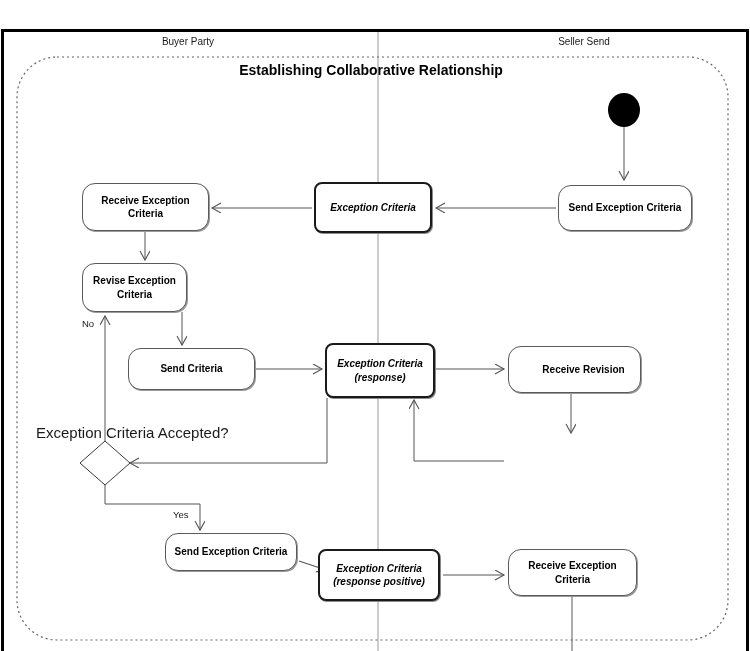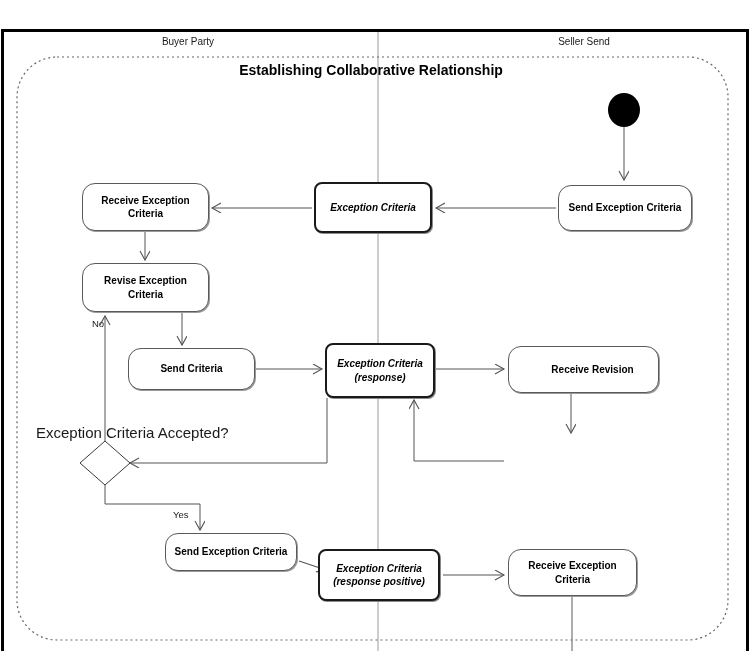--- a/index.html
+++ b/index.html
@@ -146,50 +146,50 @@
   </div>
 
   <div class="node object" style="left:314px; top:154px; width:118px; height:51px;">
     <span>Exception Criteria</span>
   </div>
 
   <div class="node action" style="left:82px; top:155px; width:127px; height:48px;">
     <span>Receive Exception Criteria</span>
   </div>
 
-  <div class="node action" style="left:82px; top:235px; width:127px; height:49px;">
+  <div class="node action" style="left:82px; top:235px; width:105px; height:49px;">
     <span>Revise Exception Criteria</span>
   </div>
 
   <div class="node action" style="left:128px; top:320px; width:127px; height:42px;">
     <span>Send Criteria</span>
   </div>
 
   <div class="node object" style="left:325px; top:315px; width:110px; height:55px; flex-direction:column;">
     <span>Exception Criteria</span>
     <span>(response)</span>
   </div>
 
-  <div class="node action" style="left:508px; top:318px; width:151px; height:47px;padding-left:24px;">
+  <div class="node action" style="left:508px; top:318px; width:133px; height:47px;padding-left:24px;">
     <span>Receive Revision</span>
   </div>
 
 
   <div class="node action" style="left:165px; top:505px; width:132px; height:38px;">
     <span>Send Exception Criteria</span>
   </div>
 
   <div class="node object" style="left:318px; top:521px; width:122px; height:52px; flex-direction:column;">
     <span>Exception Criteria</span>
     <span>(response positive)</span>
   </div>
 
   <div class="node action" style="left:508px; top:521px; width:129px; height:47px;">
     <span>Receive Exception Criteria</span>
   </div>
 
   <div class="guard-label" style="left:36px; top:396px;">Exception Criteria Accepted?</div>
 
-  <div class="edge-label" style="left:92px; top:290px;text-align:center;">No</div>
+  <div class="edge-label" style="left:82px; top:290px;text-align:center;">No</div>
 
   <div class="edge-label" style="left:173px; top:481px;">Yes</div>
 
 </div>
 
 </body></html>

